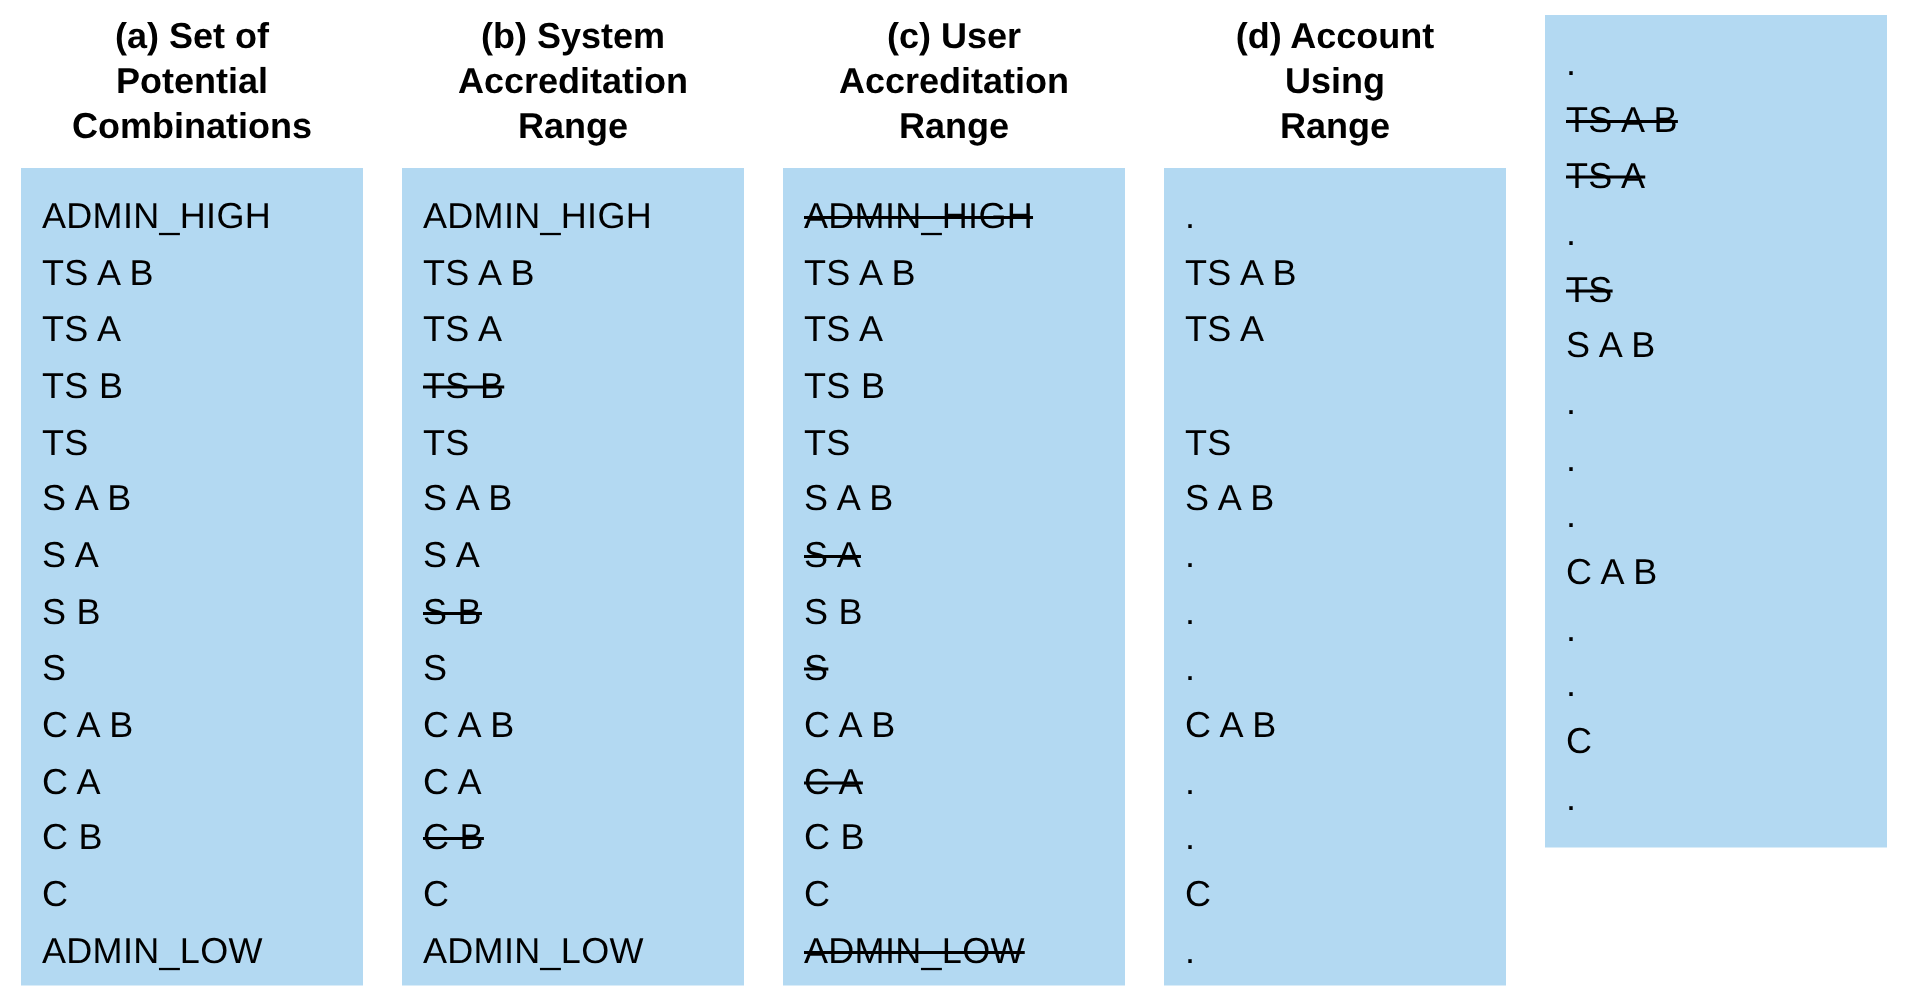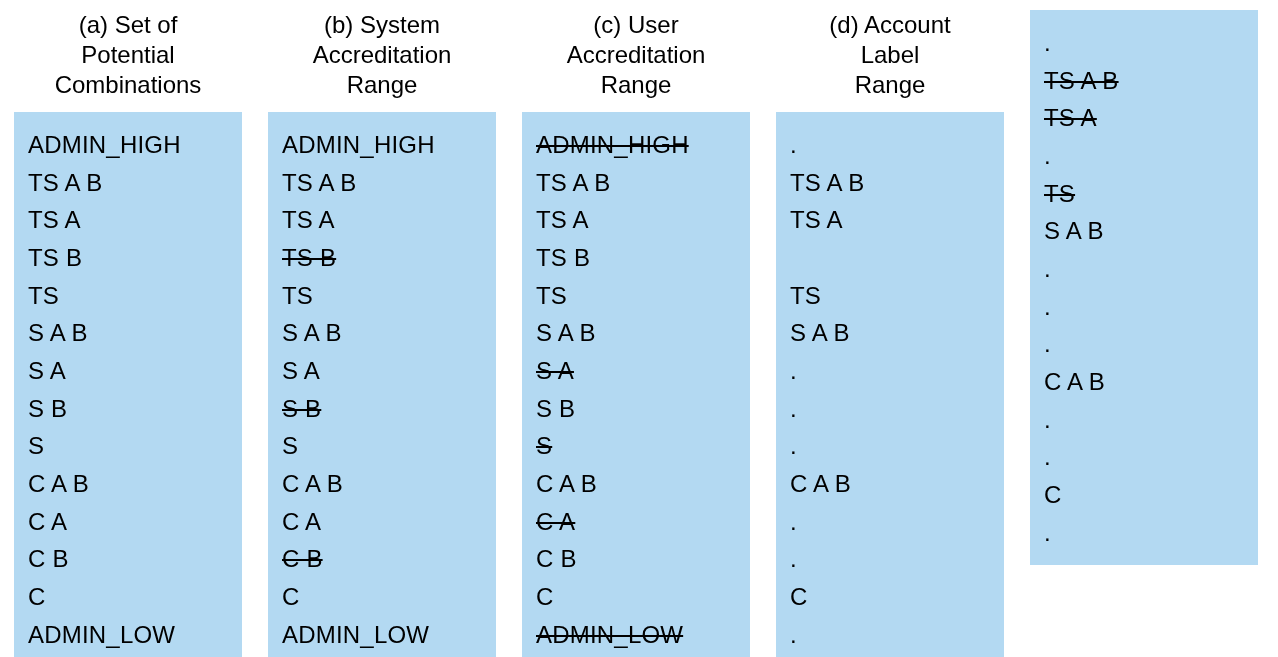--- a/index.html
+++ b/index.html
@@ -29,20 +29,21 @@
   }
   .col-head {
     text-align: center;
     line-height: 1.25;
     min-height: 96px;
     display: flex;
     align-items: flex-start;
     justify-content: center;
     white-space: pre-line;
     padding: 0 4px 6px 4px;
+    font-weight: bold;
   }
   .col-body {
     background: #b3d9f2;
     padding: 14px 12px 14px 14px;
     box-sizing: border-box;
     min-height: 540px;
   }
   .row {
     line-height: 1.57;
     white-space: nowrap;
@@ -116,21 +117,21 @@
           <div class="row"><span class="strike">S</span></div>
           <div class="row"><span>C A B</span></div>
           <div class="row"><span class="strike">C A</span></div>
           <div class="row"><span>C B</span></div>
           <div class="row"><span>C</span></div>
           <div class="row"><span class="strike">ADMIN_LOW</span></div>
         </div>
       </div>
       <div class="col">
         <div class="col-head">(d) Account
-Label
+Using
 Range</div>
         <div class="col-body">
           <div class="row"><span>.</span></div>
           <div class="row"><span>TS A B</span></div>
           <div class="row"><span>TS A</span></div>
           <div class="row"><span>&nbsp;</span></div>
           <div class="row"><span>TS</span></div>
           <div class="row"><span>S A B</span></div>
           <div class="row"><span>.</span></div>
           <div class="row"><span>.</span></div>

